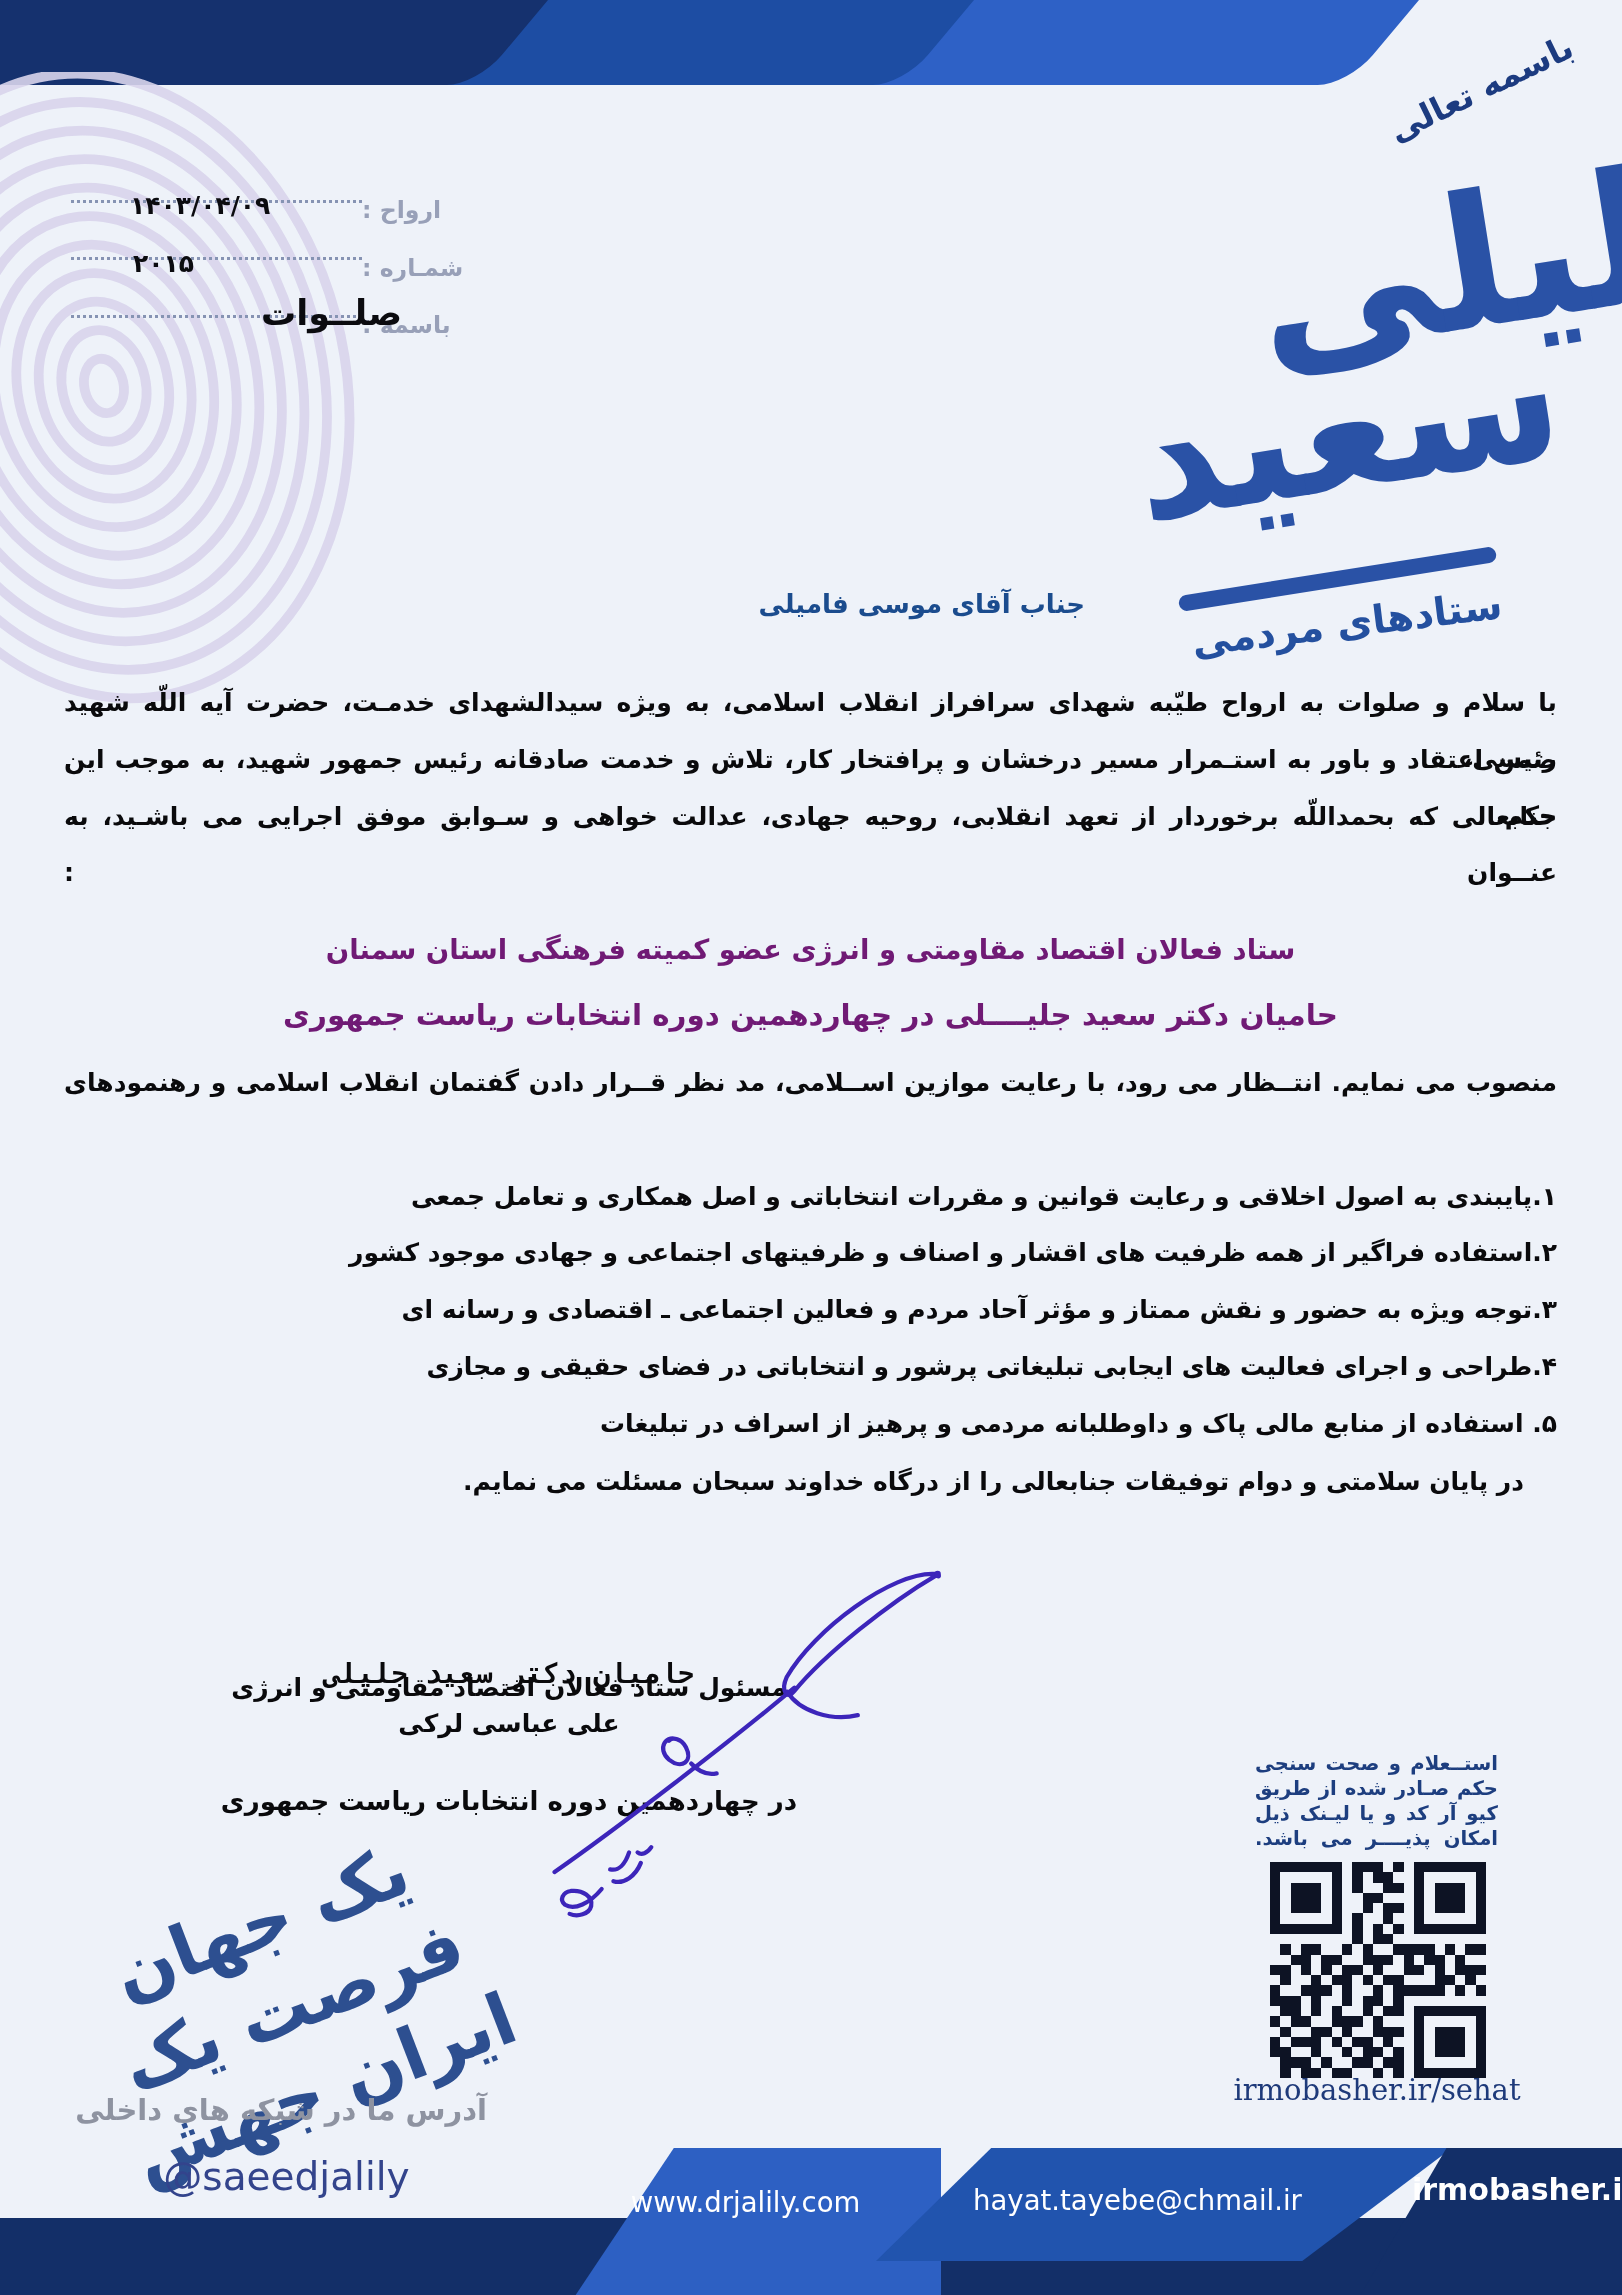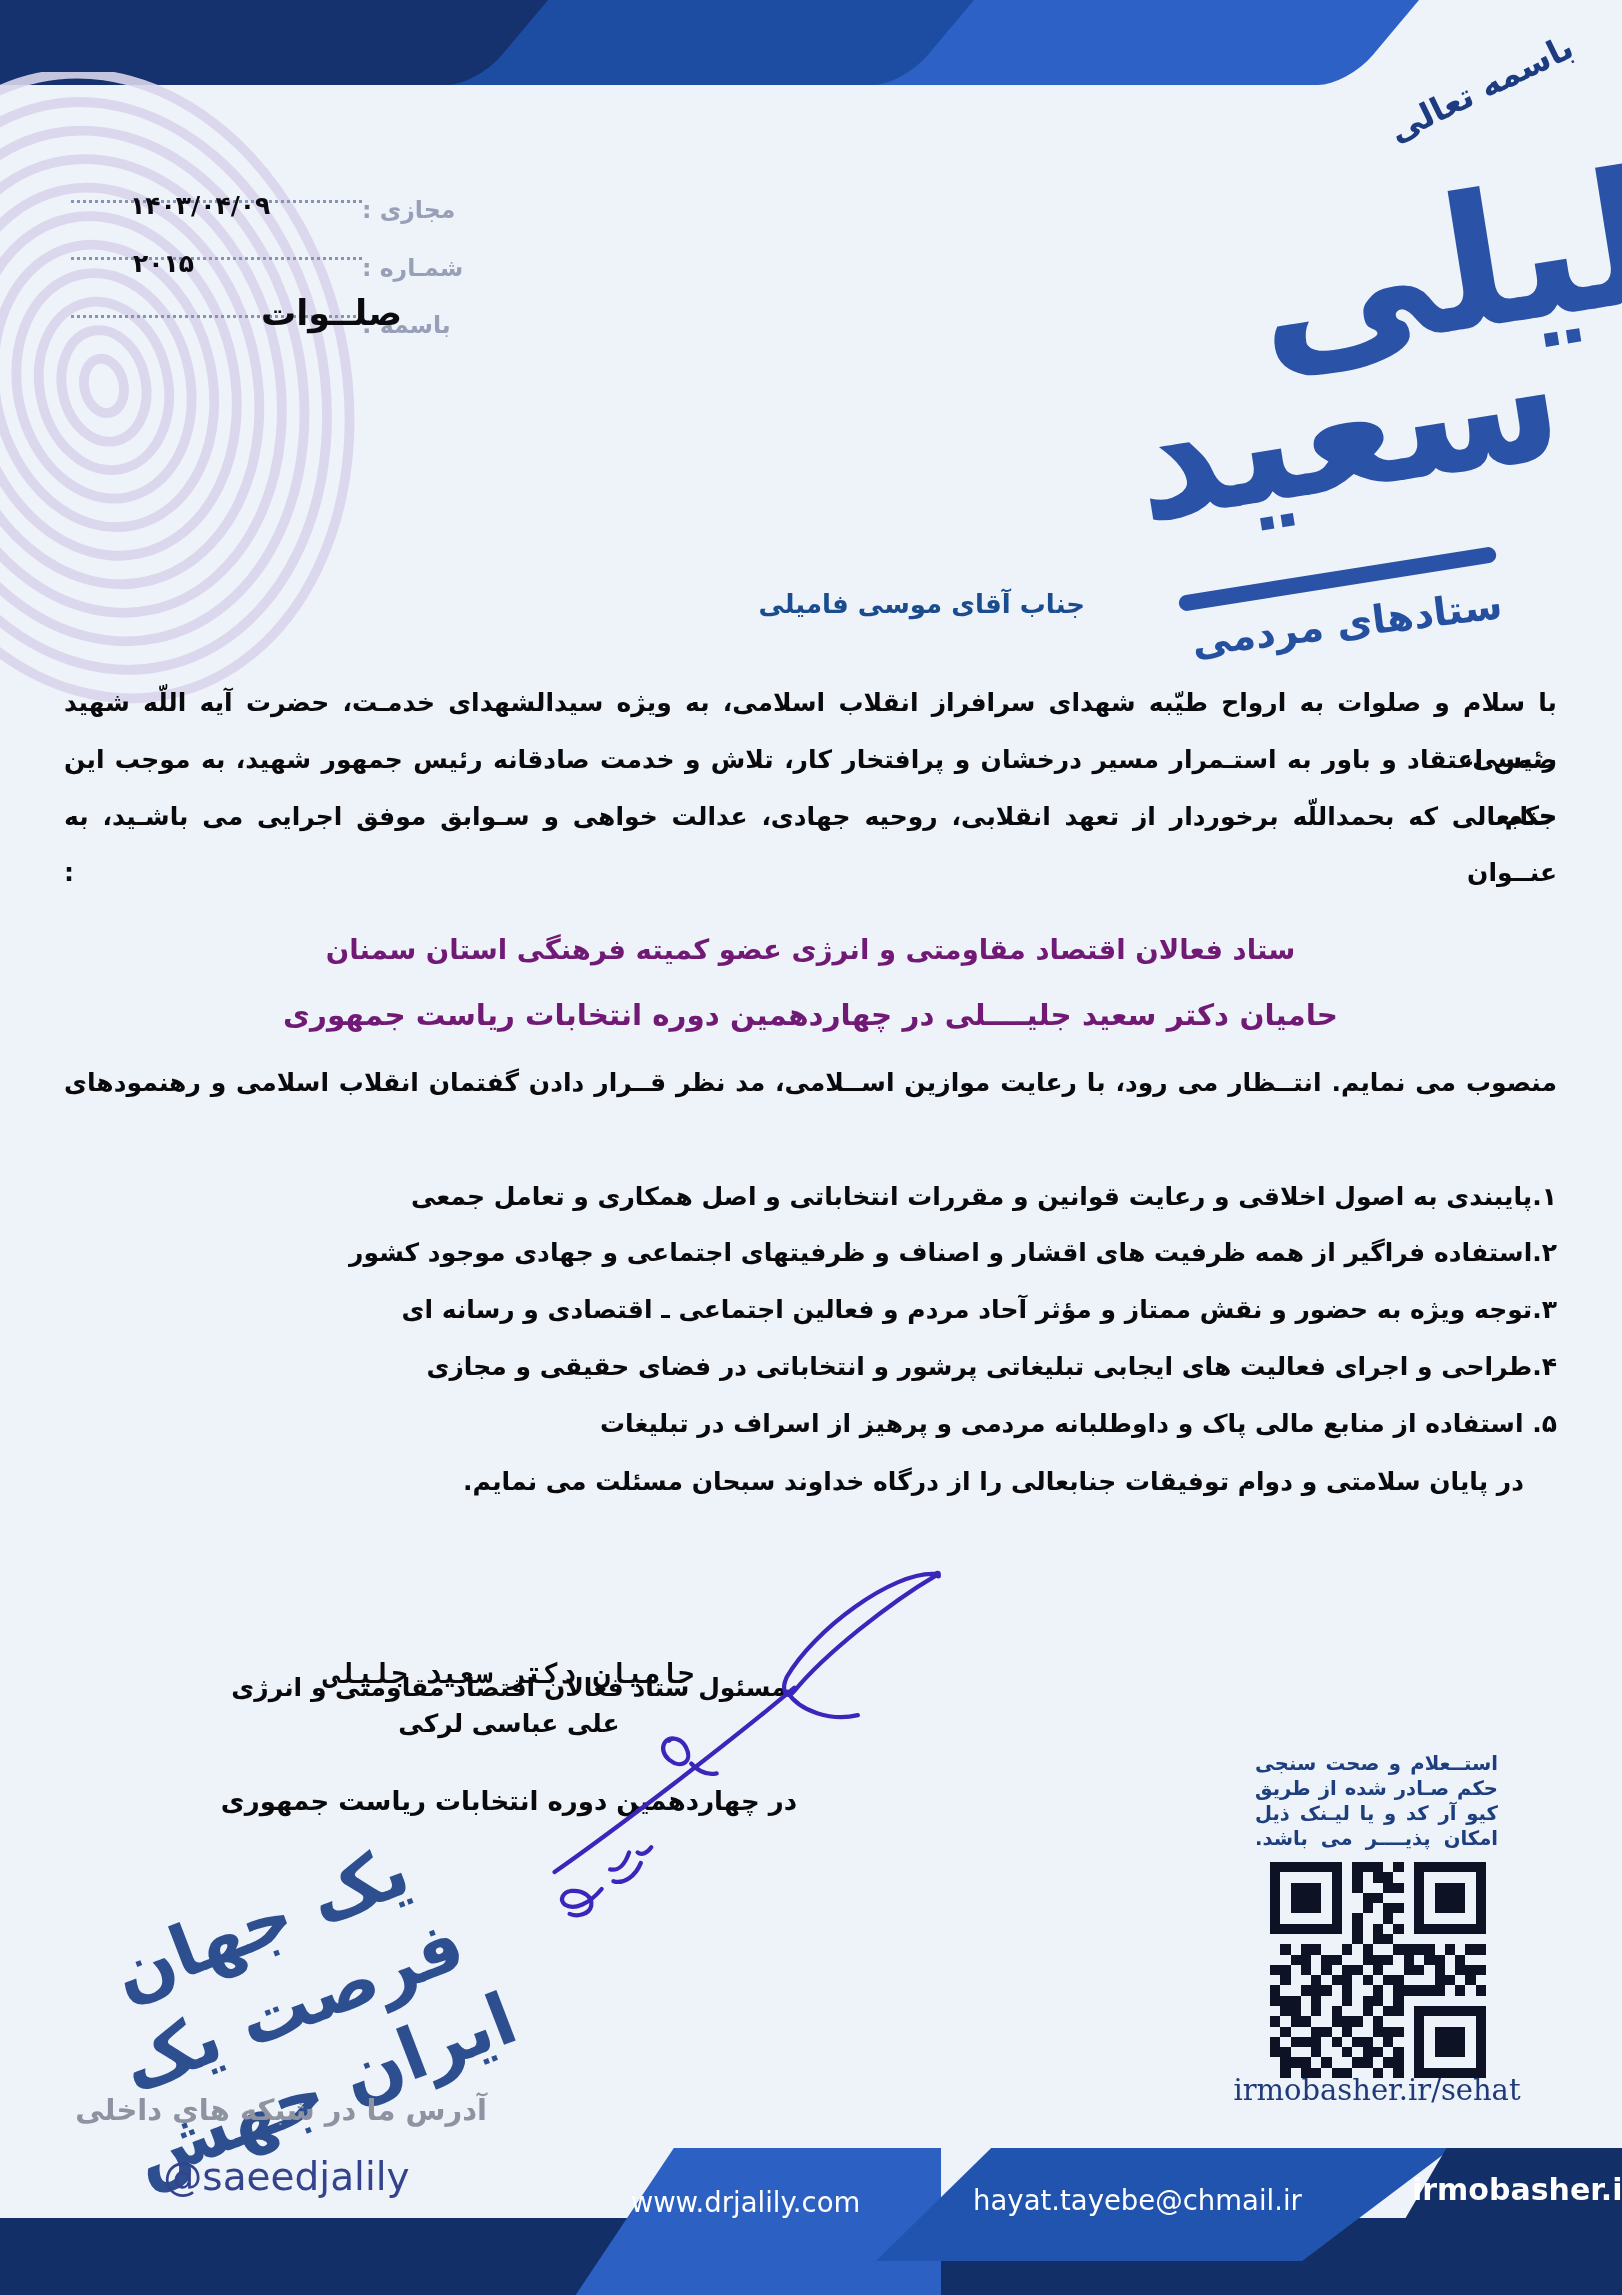--- a/index.html
+++ b/index.html
@@ -104,21 +104,21 @@
       <ellipse cx="370" cy="480" rx="370" ry="482"></ellipse>
     </g>
   </svg>
 
   <div class="bismillah">باسمه تعالی</div>
   <div class="logo-last">جلیلی</div>
   <div class="logo-first">سعید</div>
   <div class="logo-underline"></div>
   <div class="logo-sub">ستادهای مردمی</div>
 
-  <div class="field-label" style="top:196px;">مجازی :</div>
+  <div class="field-label" style="top:196px;">ارواح :</div>
   <div class="dotline" style="top:200px;width:291px;"></div>
   <div class="field-value" style="left:131px;top:191px;font-size:25px;">۱۴۰۳/۰۴/۰۹</div>
 
   <div class="field-label" style="top:254px;">شمـاره :</div>
   <div class="dotline" style="top:257px;width:291px;"></div>
   <div class="field-value" style="left:134px;top:249px;font-size:25px;">۲۰۱۵</div>
 
   <div class="field-label" style="top:311px;">باسمه :</div>
   <div class="dotline" style="top:315px;width:291px;"></div>
   <div class="field-value" style="left:262px;top:293px;font-size:35px;">صلــوات</div>

